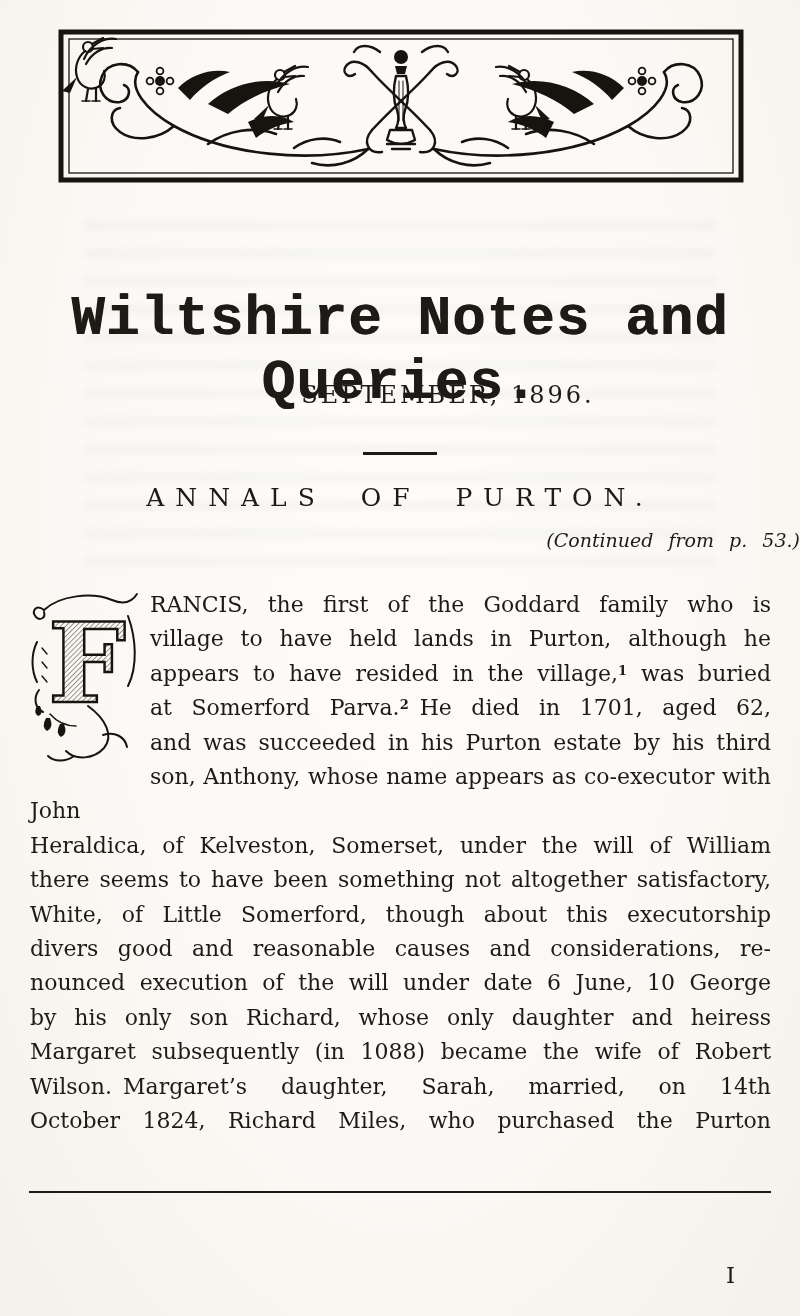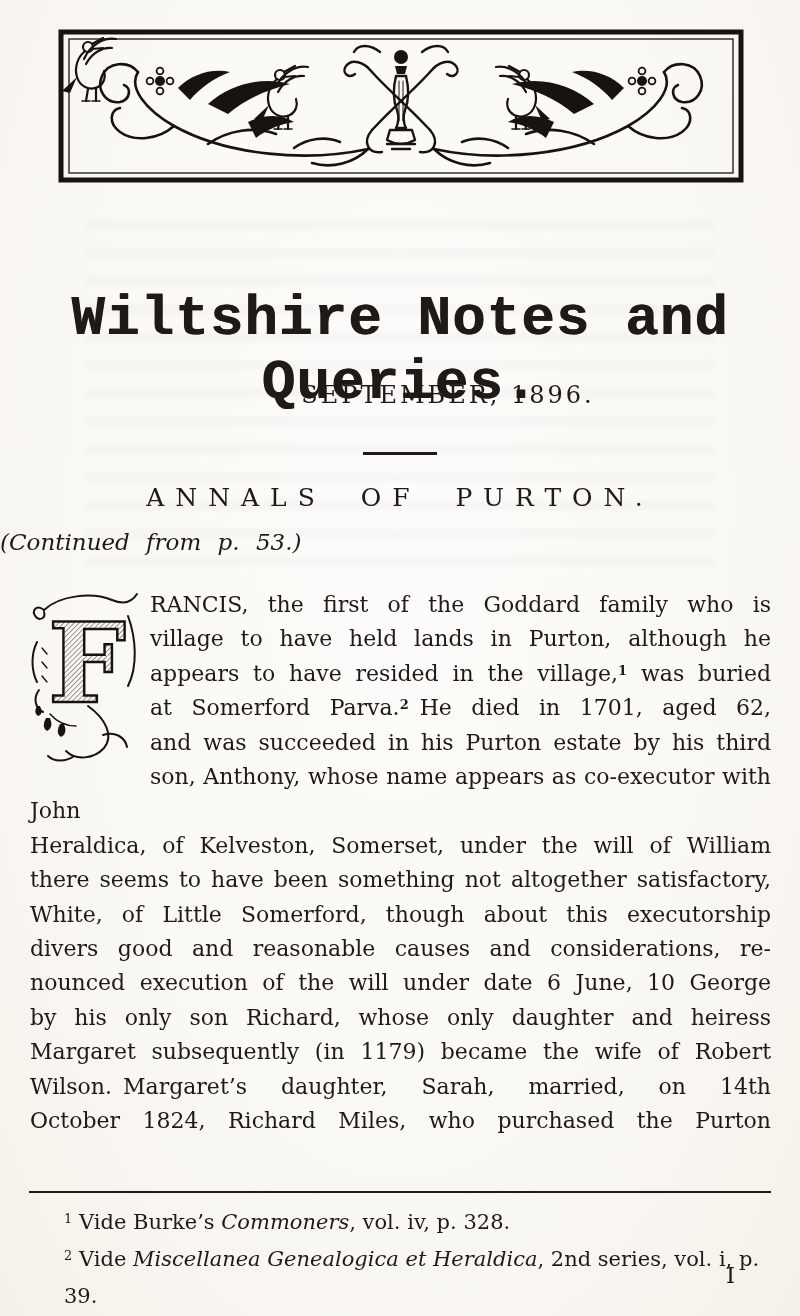--- a/index.html
+++ b/index.html
@@ -40,21 +40,21 @@
     position:absolute;left:363px;top:452px;width:74px;height:3px;
     background:#1e1b17;
   }
   .article-title{
     position:absolute;left:0;top:483px;width:100%;
     text-align:center;font-size:25px;font-weight:normal;
     letter-spacing:11px;word-spacing:16px;
   }
   .continuation{
     position:absolute;left:0;top:529px;width:100%;
-    text-align:left;font-style:italic;font-size:23px;word-spacing:9px;
+    text-align:right;font-style:italic;font-size:19px;word-spacing:9px;
   }
   .body-text{
     position:absolute;left:30px;top:588px;width:741px;
     font-size:22px;line-height:34.4px;
   }
   .dropcap{
     float:left;width:114px;height:174px;margin:2px 6px 0 0;
   }
   .dropcap svg{display:block;width:100%;height:100%;}
   .bline{
@@ -182,27 +182,23 @@
         <div class="bline"><span>appears to have resided in the village,</span><sup>1</sup><span> was buried</span></div>
         <div class="bline"><span>at Somerford Parva.</span><sup>2</sup><span> He died in 1701, aged 62,</span></div>
         <div class="bline"><span>and was succeeded in his Purton estate by his third</span></div>
         <div class="bline"><span>son, Anthony, whose name appears as co-executor with John</span></div>
         <div class="bline"><span>Heraldica, of Kelveston, Somerset, under the will of William</span></div>
         <div class="bline"><span>there seems to have been something not altogether satisfactory,</span></div>
         <div class="bline"><span>White, of Little Somerford, though about this executorship</span></div>
         <div class="bline"><span>divers good and reasonable causes and considerations, re-</span></div>
         <div class="bline"><span>nounced execution of the will under date 6 June, 10 George</span></div>
         <div class="bline"><span>by his only son Richard, whose only daughter and heiress</span></div>
-        <div class="bline"><span>Margaret subsequently (in 1179) became the wife of Robert</span></div>
+        <div class="bline"><span>Margaret subsequently (in 1088) became the wife of Robert</span></div>
         <div class="bline"><span>Wilson. Margaret’s daughter, Sarah, married, on 14th</span></div>
         <div class="bline"><span>October 1824, Richard Miles, who purchased the Purton</span></div>
       </div>
   </div>
 
   <div class="fn-rule"></div>
-  <div class="footnotes" id="footnotes">
-      <div><sup>1</sup><span> Vide Burke’s </span><i>Commoners</i><span>, vol. iv, p. 328.</span></div>
-      <div><sup>2</sup><span> Vide </span><i>Miscellanea Genealogica et Heraldica</i><span>, 2nd series, vol. i, p. 39.</span></div>
-    </div>
 
   <div class="page-number">I</div>
 
 </div>
 
 </body></html>

